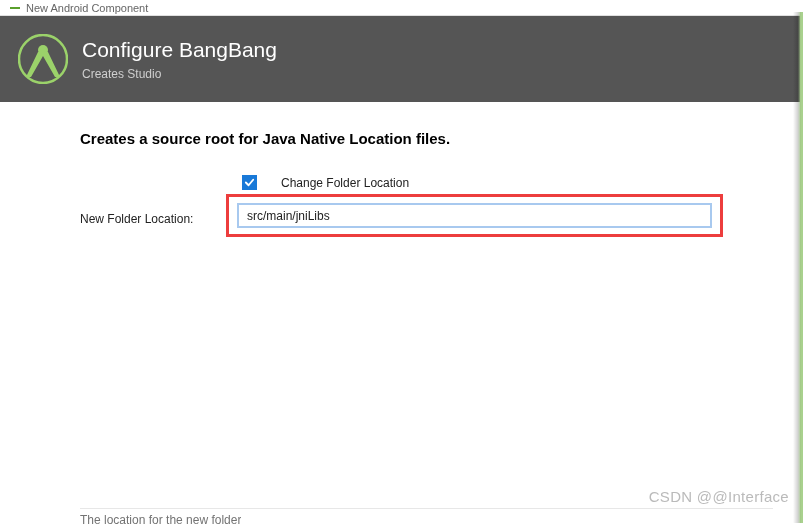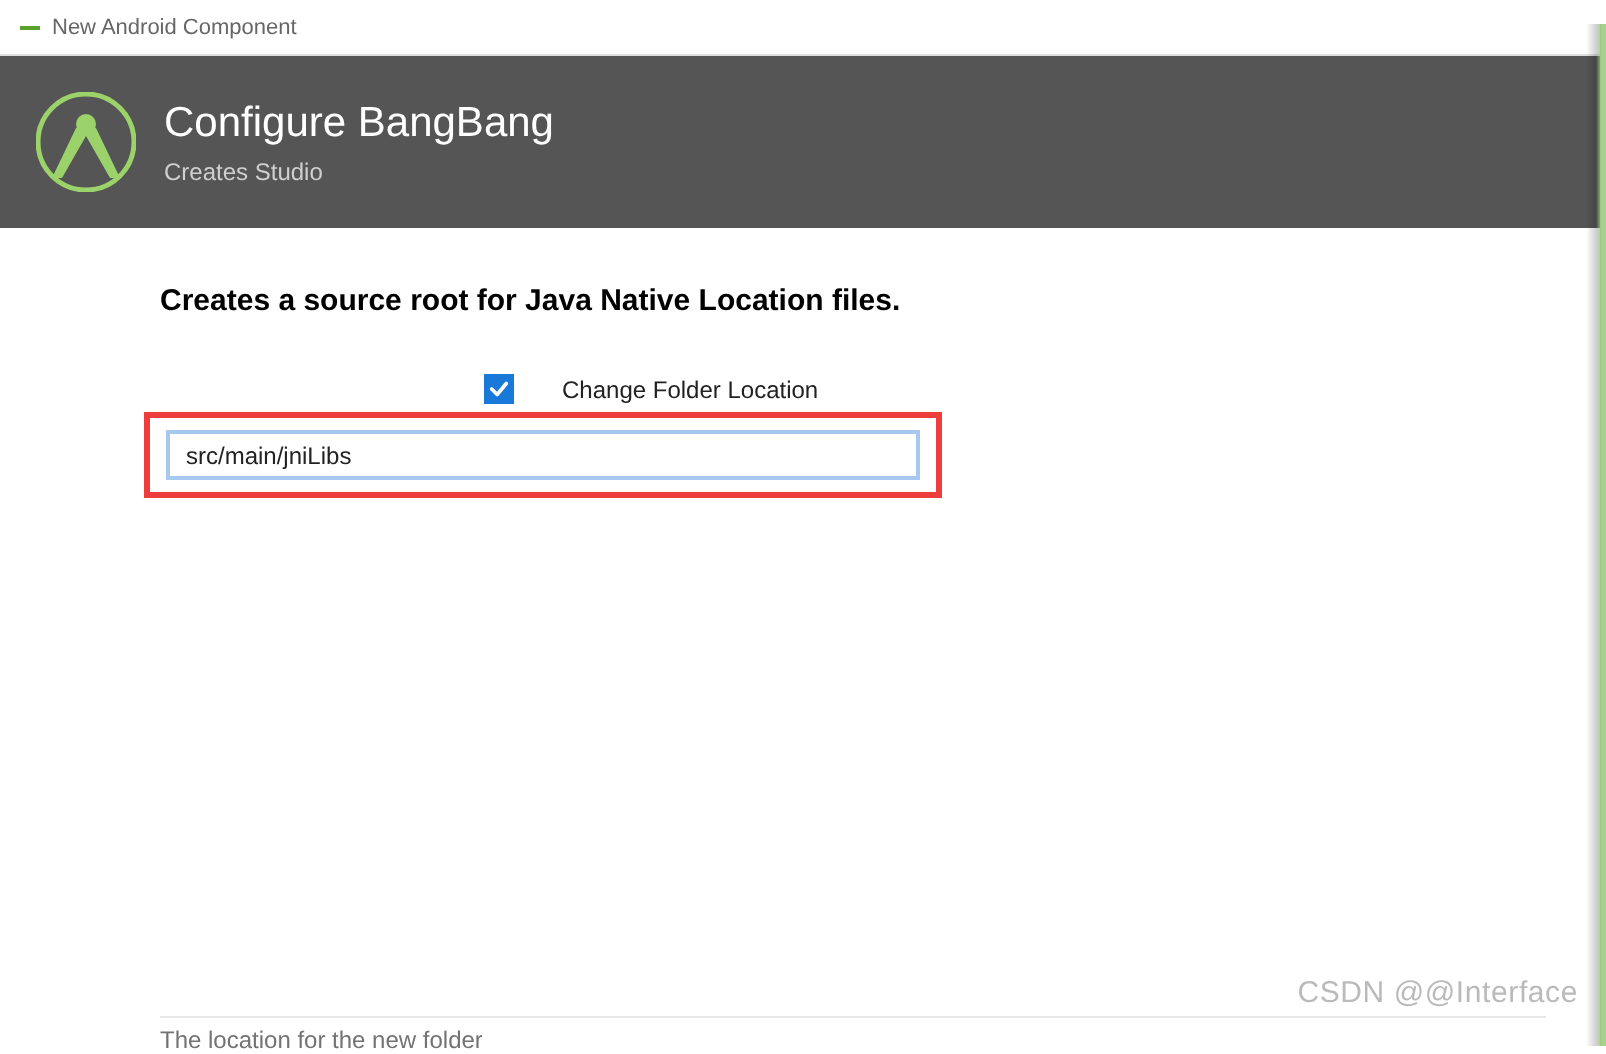--- a/index.html
+++ b/index.html
@@ -7,21 +7,21 @@
       font-family: -apple-system, "Segoe UI", Arial, sans-serif;
       background: #fff;
       width: 803px;
       height: 527px;
       overflow: hidden;
       position: relative;
       display: flex;
       flex-direction: column;
     }
     .titlebar {
-      height: 28px;
+      height: 16px;
       background: #fff;
       border-bottom: 1px solid #e0e0e0;
       display: flex;
       align-items: center;
       padding: 0 10px;
       font-size: 11px;
       color: #666;
       overflow: hidden;
     }
     .titlebar::before {
@@ -99,21 +99,21 @@
       color: #222;
       text-align: left;
     }
     .input-highlight {
       border: 3px solid #ed3d3d;
       padding: 6px 8px;
       margin-left: -8px;
       margin-top: -6px;
     }
     .text-input {
-      width: 377px;
+      width: 475px;
       height: 25px;
       border: 2px solid #a8c9ef;
       background: #fff;
       font-size: 12px;
       padding: 0 8px;
       color: #222;
       outline: none;
     }
     .bottom-hint {
       position: absolute;
@@ -186,20 +186,21 @@
   <div class="form-row checkbox-row">
     <span class="checkbox">
       <svg viewBox="0 0 12 12">
           <path d="M2 6 L5 9 L10 3" stroke="#fff" stroke-width="2" fill="none" stroke-linecap="round" stroke-linejoin="round"></path>
         </svg>
     </span>
     <span class="checkbox-label">Change Folder Location</span>
   </div>
 
   <div class="form-row">
+    <div class="label-col">New Folder Location:</div>
     <div class="input-highlight">
       <input class="text-input" type="text" value="src/main/jniLibs" style="">
     </div>
   </div>
 
   <div class="sep-line"></div>
   <div class="bottom-hint">The location for the new folder</div>
 </div>
 
 <div class="right-strip"></div>

